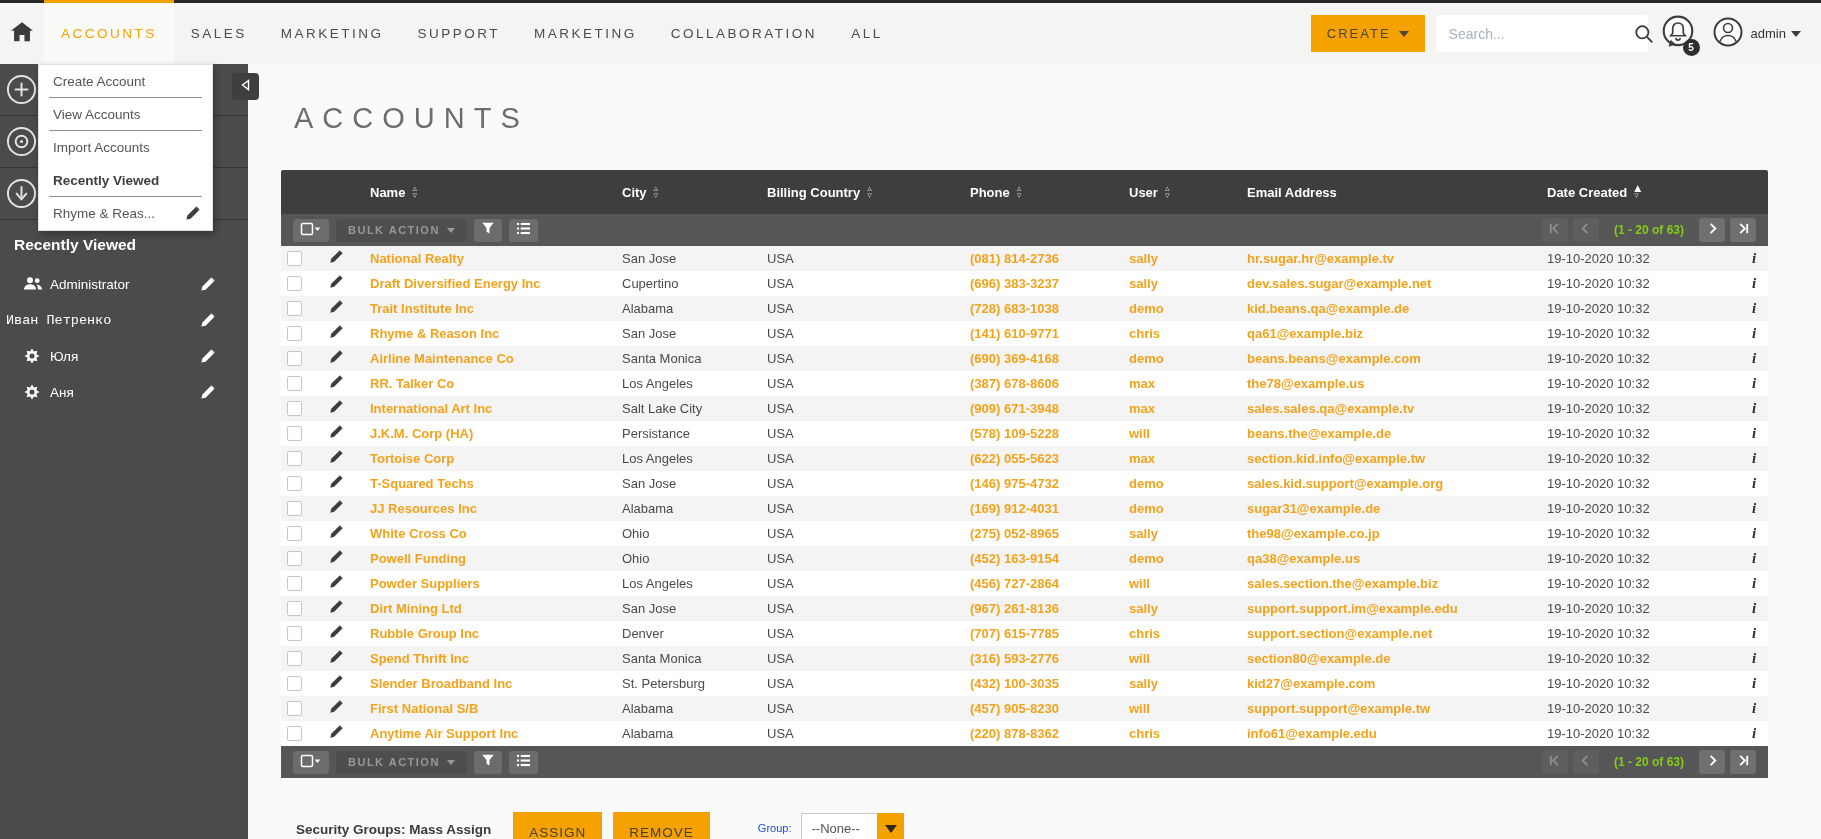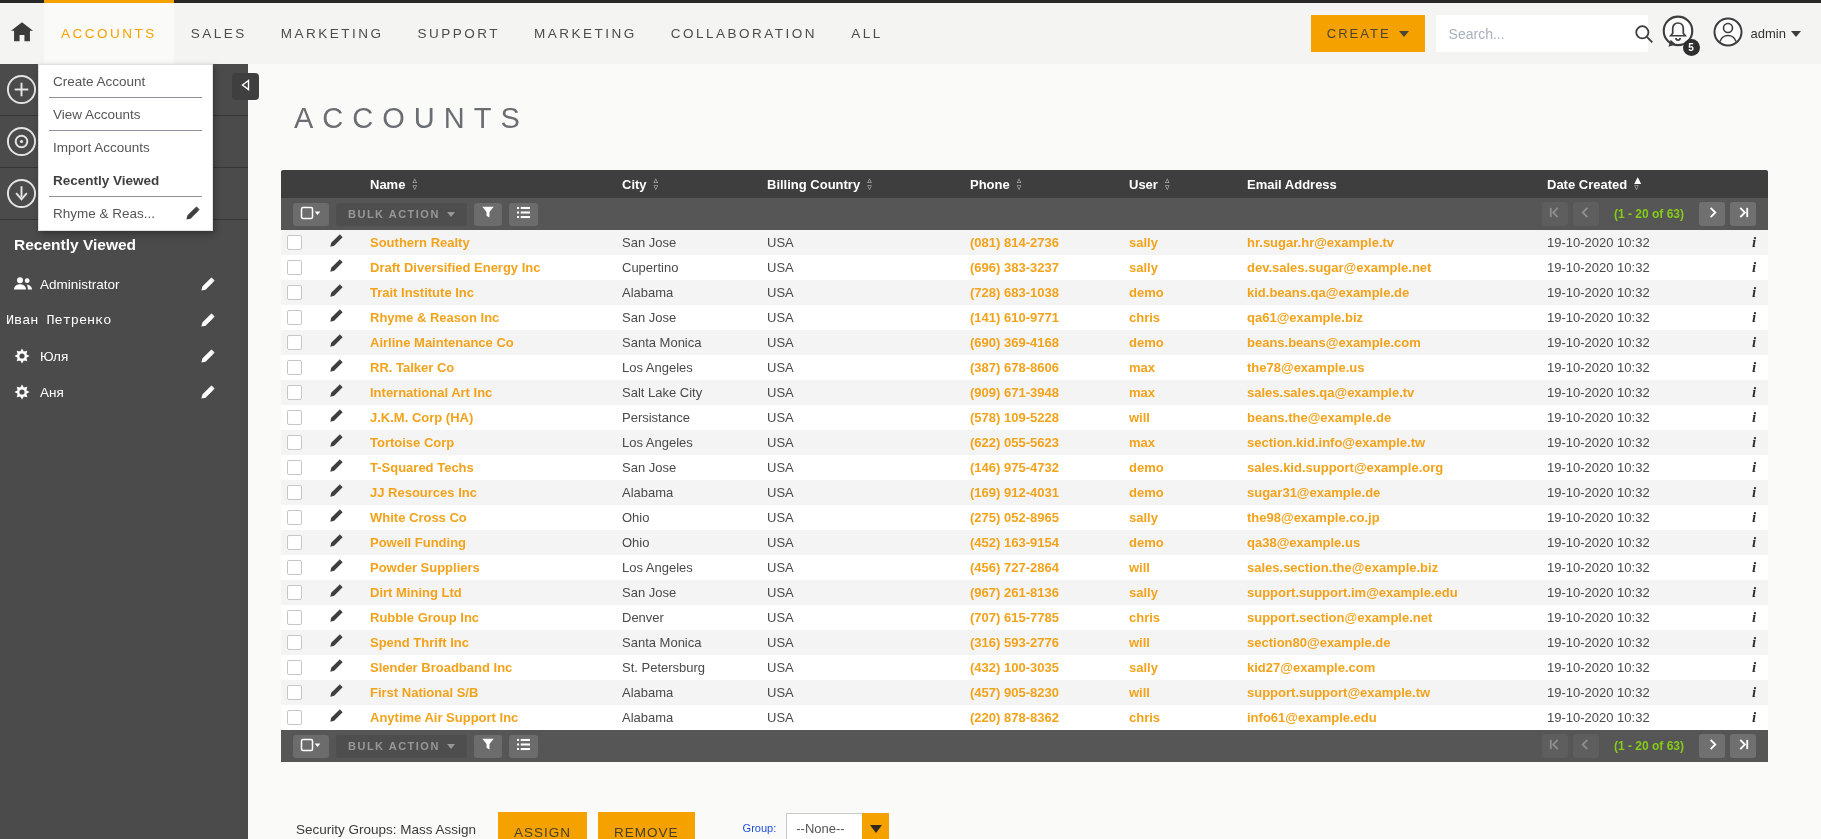--- a/index.html
+++ b/index.html
@@ -32,21 +32,21 @@
   .user-wrap { display:flex; align-items:center; gap:5px; cursor:pointer; }
   .user-wrap svg { width:36px; height:36px; color:#3D3D3D; }
   .user-name { font-size:13px; color:#333; }
   .caret.dark { border-top-color:#3D3D3D; }
 
   
   .sidebar { position:absolute; top:64px; left:0; bottom:0; width:248px; background:#4B4B4B; z-index:1; }
   .side-iconrow { height:52px; border-bottom:1px solid rgba(0,0,0,.28); display:flex; align-items:center; padding-left:6px; }
   .side-iconrow .circ { width:31px; height:31px; color:#E4E4E4; cursor:pointer; }
   .side-title { color:#fff; font-size:15.5px; font-weight:bold; margin:16px 0 12px 14px; }
-  .side-item { height:36px; display:flex; align-items:center; padding-left:14px; color:#fff; cursor:pointer; }
+  .side-item { height:36px; display:flex; align-items:center; padding-left:24px; color:#fff; cursor:pointer; }
   .side-item .s-ic { width:18px; height:16px; margin-right:8px; color:#fff; flex:0 0 18px; }
   .side-item.noicon { padding-left:6px;font-family:Liberation Mono, monospace; }
   .side-item .lbl { font-size:13.5px; }
   .side-item .pencil { margin-left:auto; margin-right:33px; width:15px; height:15px; color:#fff; }
 
   
   .menu-panel { position:absolute; left:38px; top:64px; width:175px; background:#fff; z-index:100;
                 border:1px solid #E0E0E0; box-shadow:2px 3px 7px rgba(0,0,0,.3); }
   .menu-item { height:33px; display:flex; align-items:center; padding:0 12px 0 14px;
                font-size:13.5px; color:#555; position:relative; cursor:pointer; }
@@ -60,21 +60,21 @@
   .collapse-btn svg { width:14px; height:14px; }
 
   
   .main { position:absolute; left:248px; top:64px; right:0; bottom:0; background:#FAFAF9; overflow:hidden; }
   .page-title { position:absolute; left:46px; top:38px; font-size:29px; font-weight:300;
                 letter-spacing:9px; color:#6A6D71; }
 
   .listview { position:absolute; left:33px; top:106px; width:1487px; }
   .tgrid { display:grid; grid-template-columns:37px 40px 252fr 145fr 203fr 159fr 118fr 300fr 205fr 28px; align-items:center; }
 
-  .thead { height:28px; background:#3E3E3E; color:#fff; border-radius:2px 2px 0 0; }
+  .thead { height:44px; background:#3E3E3E; color:#fff; border-radius:2px 2px 0 0; }
   .th { font-size:13px; font-weight:bold; padding-left:12px; display:flex; align-items:center; gap:7px; cursor:pointer; white-space:nowrap; }
   .sort { display:inline-flex; flex-direction:column; font-family:"DejaVu Sans", sans-serif; font-size:9px;
           line-height:7px; color:#C9C9C9; }
   .sort .on { color:#fff; }
 
   .toolbar { height:32px; background:#565656; display:flex; align-items:center; padding:0 12px; gap:7px; }
   .tb-btn { height:23px; border:none; border-radius:3px; background:#6C6C6C; color:#fff; display:flex;
             align-items:center; justify-content:center; padding:0 7px; cursor:pointer; font-family:inherit; }
   .tb-btn svg { height:13px; }
   .tb-btn.sel svg { width:22px; height:14px; }
@@ -97,21 +97,21 @@
   .c-edit { padding-left:11px; color:#3E3E3E; }
   .c-edit svg { width:14px; height:14px; cursor:pointer; }
   .name-link { color:#F3A31B; font-weight:bold; text-decoration:none; cursor:pointer; }
   .o-link { color:#F3A31B; font-weight:bold; text-decoration:none; border-bottom:1px dashed #F3A31B;
             padding-bottom:0px; cursor:pointer; }
   .c-info { text-align:center; padding:0; }
   .info-i { font-family:"Liberation Serif", serif; font-style:italic; font-weight:bold; font-size:15px; color:#2F2F2F; cursor:pointer; }
 
   
   .mass-row { position:absolute; left:48px; top:748px; display:flex; align-items:flex-start; }
-  .mass-label { font-size:13.5px; font-weight:normal; color:#3B3B3B; margin-top:10px; }
+  .mass-label { font-size:13.5px; font-weight:bold; color:#3B3B3B; margin-top:10px; }
   .btn-orange { height:40px; padding:0 16px; background:#F5A200; border:none; color:#453F2B;
                 font-family:inherit; font-size:13.5px; letter-spacing:1px; cursor:pointer; }
   .mass-row .gap-lg { width:22px; } .mass-row .gap-sm { width:11px; } .mass-row .gap-xl { width:48px; }
   .group-label { font-size:11px; color:#1d4ed8; margin-top:10px; }
   .group-select { display:flex; margin-left:10px; margin-top:1px; cursor:pointer; }
   .group-field { width:76px; height:31px; background:#fff; border:1px solid #C9C9C9; border-right:none;
                  font-size:13px; color:#555; display:flex; align-items:center; padding-left:9px; }
   .group-caret { width:27px; height:31px; background:#F5A200; display:flex; align-items:center; justify-content:center; }
   .group-caret .caret { border-top-color:#2F2A1A; border-left-width:6px; border-right-width:6px; border-top-width:8px; }
 </style>
@@ -367,21 +367,21 @@
     </div>
 
     <div class="rows" id="rows">
         <div class="row tgrid">
           <div class="cell c-check">
             <span class="chk"></span>
           </div>
           <div class="cell c-edit"><span><svg viewBox="0 0 16 16" width="15" height="15">
                 <path fill="currentColor" d="M11.3 1.3l3.4 3.4-8.8 8.8-4.4 1 1-4.4zM12.3 0.4 15.6 3.7 14.7 4.6 11.4 1.3Z"></path>
               </svg></span></div>
-          <div class="cell"><a class="name-link">Southern Realty</a></div>
+          <div class="cell"><a class="name-link">National Realty</a></div>
           <div class="cell">San Jose</div>
           <div class="cell">USA</div>
           <div class="cell"><a class="o-link">(081) 814-2736</a></div>
           <div class="cell"><a class="o-link">sally</a></div>
           <div class="cell"><a class="o-link">hr.sugar.hr@example.tv</a></div>
           <div class="cell">19-10-2020 10:32</div>
           <div class="cell c-info"><span class="info-i">i</span></div>
         </div>
         <div class="row tgrid">
           <div class="cell c-check">

